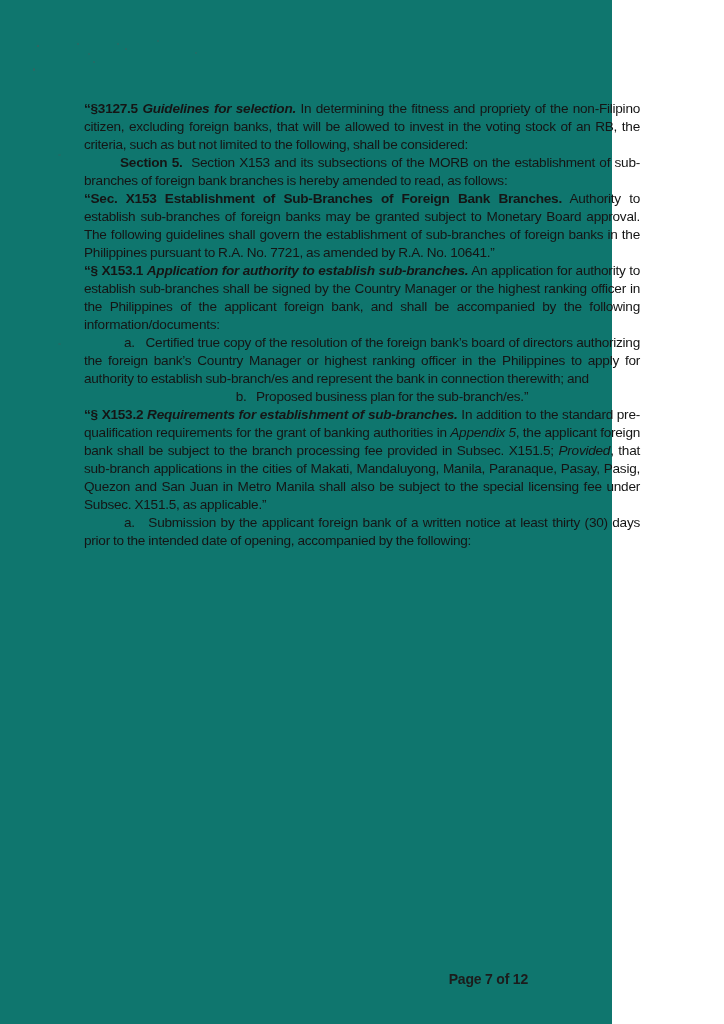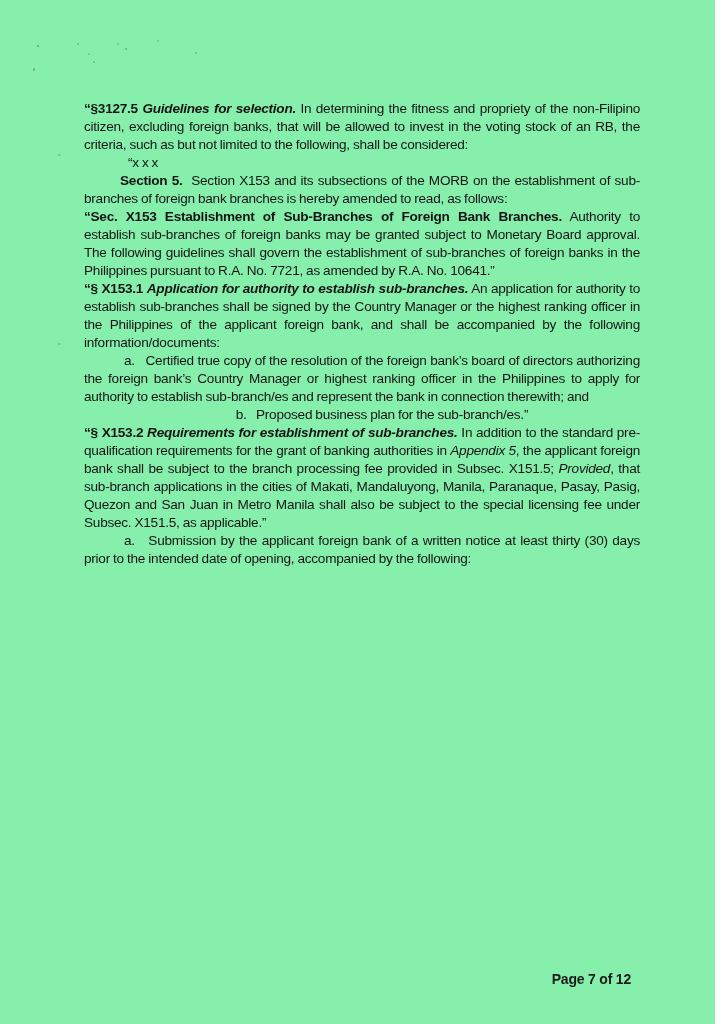--- a/index.html
+++ b/index.html
@@ -6,22 +6,22 @@
   body {
     width: 724px; height: 1024px;
     background: #ffffff;
     overflow: hidden;
     font-family: "Liberation Sans", "DejaVu Sans", sans-serif;
     color: #151515;
     -webkit-font-smoothing: antialiased;
   }
   .page {
     position: relative;
-    width: 715px; height: 1024px;
-    background: #86efac;
+    width: 612px; height: 1024px;
+    background: #0f766e;
   }
   .content {
     position: absolute;
     left: 84px; top: 100px;
     width: 556px;
   }
   p.doc {
     margin: 0;
     font-size: 13.6px;
     line-height: 18px;
@@ -65,21 +65,20 @@
     <div class="speck" style="left:195px; top:52px; width:2px; height:2px; opacity:.35;"></div>
     <div class="speck" style="left:88px; top:53px; width:2px; height:2px; opacity:.3;"></div>
     <div class="speck" style="left:93px; top:61px; width:2px; height:2px; opacity:.4;"></div>
     <div class="speck" style="left:33px; top:68px; width:2px; height:3px; opacity:.5;"></div>
     <div class="speck" style="left:58px; top:154px; width:3px; height:2px; opacity:.25;"></div>
     <div class="speck" style="left:58px; top:343px; width:3px; height:2px; opacity:.25;"></div>
   </div>
 
   <div class="content">
     <p class="doc q j mb5"><span style="font-weight: bold;">“§3127.5 </span><span style="font-weight: bold; font-style: italic;">Guidelines for selection.</span><span> In determining the fitness and propriety of the non-Filipino citizen, excluding foreign banks, that will be allowed to invest in the voting stock of an RB, the criteria, such as but not limited to the following, shall be considered:</span></p>
-    <p class="doc q ind mb8"><span>“x x x</span></p>
     <p class="doc indb j mb14"><span style="font-weight: bold;">Section 5.</span><span>&nbsp; Section X153 and its subsections of the MORB on the establishment of sub-branches of foreign bank branches is hereby amended to read, as follows:</span></p>
     <p class="doc q j mb14"><span style="font-weight: bold;">“Sec. X153 Establishment of Sub-Branches of Foreign Bank Branches.</span><span> Authority to establish sub-branches of foreign banks may be granted subject to Monetary Board approval. The following guidelines shall govern the establishment of sub-branches of foreign banks in the Philippines pursuant to R.A. No. 7721, as amended by R.A. No. 10641.”</span></p>
     <p class="doc q j mb14"><span style="font-weight: bold;">“§ X153.1 </span><span style="font-weight: bold; font-style: italic;">Application for authority to establish sub-branches.</span><span> An application for authority to establish sub-branches shall be signed by the Country Manager or the highest ranking officer in the Philippines of the applicant foreign bank, and shall be accompanied by the following information/documents:</span></p>
     <p class="doc q ind2 j mb8"><span>a.&nbsp;&nbsp; Certified true copy of the resolution of the foreign bank’s board of directors authorizing the foreign bank’s Country Manager or highest ranking officer in the Philippines to apply for authority to establish sub-branch/es and represent the bank in connection therewith; and</span></p>
     <p class="doc q ind2 mb15"><span>b.&nbsp;&nbsp; Proposed business plan for the sub-branch/es.”</span></p>
     <p class="doc q j mb14"><span style="font-weight: bold;">“§ X153.2 </span><span style="font-weight: bold; font-style: italic;">Requirements for establishment of sub-branches.</span><span> In addition to the standard pre-qualification requirements for the grant of banking authorities in </span><span style="font-style: italic;">Appendix 5</span><span>, the applicant foreign bank shall be subject to the branch processing fee provided in Subsec. X151.5; </span><span style="font-style: italic;">Provided</span><span>, that sub-branch applications in the cities of Makati, Mandaluyong, Manila, Paranaque, Pasay, Pasig, Quezon and San Juan in Metro Manila shall also be subject to the special licensing fee under Subsec. X151.5, as applicable.”</span></p>
     <p class="doc q ind2 j"><span>a.&nbsp;&nbsp; Submission by the applicant foreign bank of a written notice at least thirty (30) days prior to the intended date of opening, accompanied by the following:</span></p>
   </div>
 
   <div class="footer">Page 7 of 12</div>

